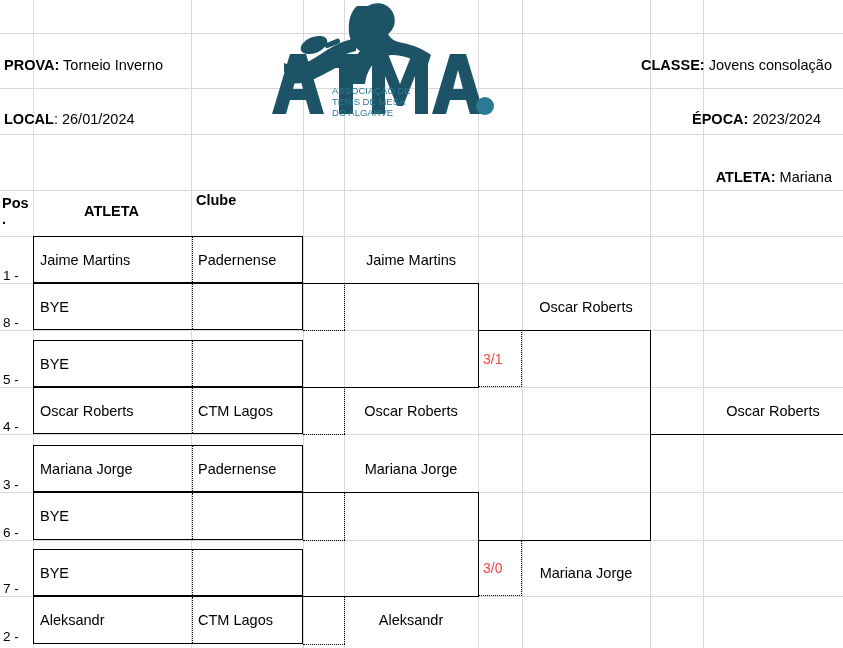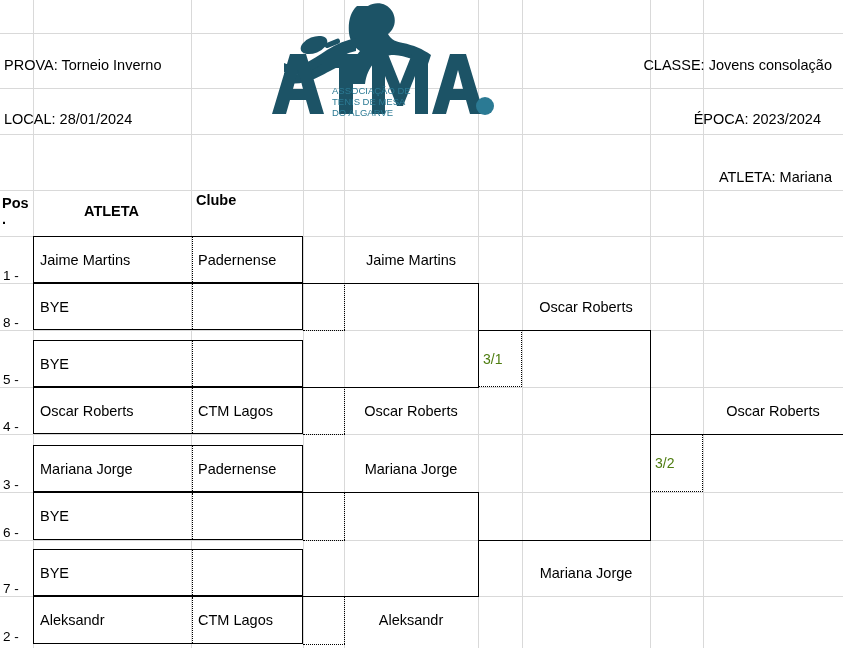--- a/index.html
+++ b/index.html
@@ -25,21 +25,21 @@
   .gl-h { height: 1px; left: 0; width: 843px; }
 
   
   .hdr {
     position: absolute;
     font-size: 14.5px;
     color: #000000;
     white-space: nowrap;
     line-height: 1;
   }
-  .hdr b { font-weight: normal; }
+  .hdr b { font-weight: bold; }
   .hdr.right { text-align: left; }
 
   
   #logo {
     position: absolute;
     left: 272px;
     top: 2px;
     width: 222px;
     height: 118px;
   }
@@ -98,21 +98,21 @@
     color: #000000;
     white-space: nowrap;
   }
 
   
   .scorecell {
     position: absolute;
     box-sizing: border-box;
     border: 1px dotted #000000;
     font-size: 14px;
-    color: #4d7c0f;
+    color: #ef4444;
     display: flex;
     align-items: center;
     padding-left: 4px;
   }
 
   
   .adv {
     position: absolute;
     font-size: 14.5px;
     color: #000000;
@@ -207,21 +207,21 @@
       <text x="60" y="114" font-family="Liberation Sans, sans-serif" font-size="9.5" fill="#2b7a94">DO ALGARVE</text>
     </svg>
   </div>
 
   <div class="hdr" style="left:4px; top:58px">
     <b>PROVA:</b>
     <span>Torneio Inverno</span>
   </div>
 
   <div class="hdr" style="left:4px; top:112px">
-    <b>LOCAL</b><span>: 28/01/2024</span>
+    <b>LOCAL</b><span>: 26/01/2024</span>
   </div>
 
   <div class="hdr right" style="right:11px; top:58px">
     <b>CLASSE:</b>
     <span>Jovens consolação</span>
   </div>
 
   <div class="hdr right" style="right:22px; top:112px">
     <b>ÉPOCA:</b>
     <span>2023/2024</span>
@@ -316,20 +316,20 @@
   <div class="dseg-h" style="left:303px; top:644px; width:42px"></div>
 
   <div class="adv" style="left:522px; top:299px; width:128px">Oscar Roberts</div>
   <div class="adv" style="left:522px; top:565px; width:128px">Mariana Jorge</div>
 
   <div class="seg-h" style="left:478px; top:330px; width:173px"></div>
   <div class="seg-h" style="left:478px; top:540px; width:173px"></div>
   <div class="seg-v" style="left:650px; top:330px; height:211px"></div>
 
   <div class="scorecell" style="left:478px; top:330px; width:44px; height:57px">3/1</div>
+  <div class="scorecell" style="left:478px; top:540px; width:44px; height:56px">3/0</div>
 
   <div class="adv" style="left:703px; top:403px; width:140px">Oscar Roberts</div>
 
   <div class="seg-h" style="left:650px; top:434px; width:193px"></div>
 
-  <div class="scorecell" style="left:650px; top:434px; width:53px; height:58px">3/2</div>
 
 </div>
 
 </body></html>

